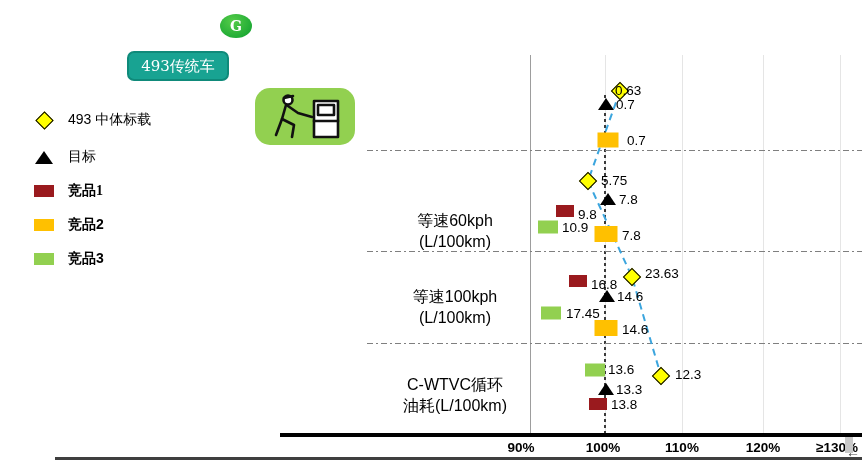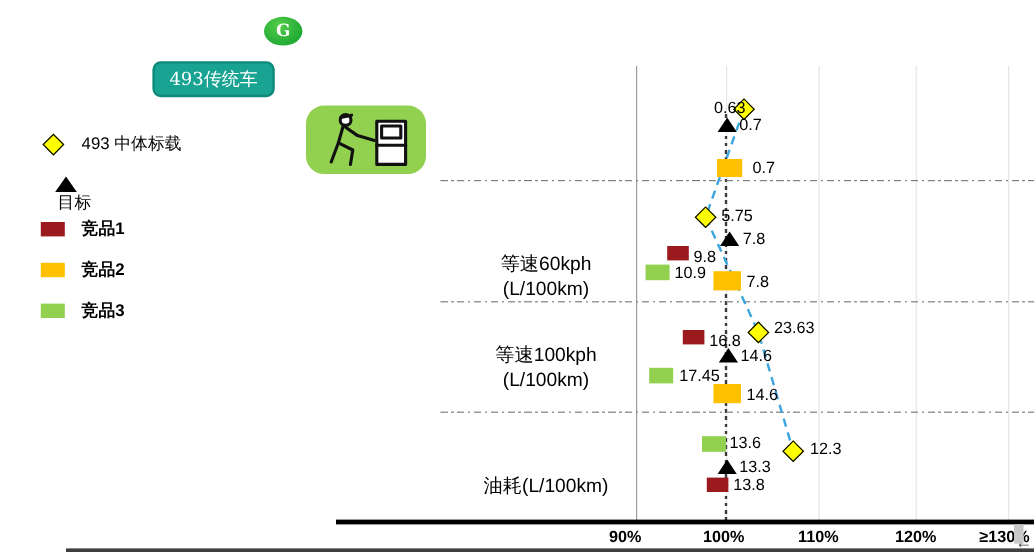--- a/index.html
+++ b/index.html
@@ -81,27 +81,27 @@
     <span>493传统车</span>
   </div>
 
   <div class="legend">
     <div class="legend-item" style="top:6px;">
       <span class="lg-mark">
           <span class="lg-diamond"></span>
         </span>
       <span class="lbl">493 中体标载</span>
     </div>
-    <div class="legend-item" style="top:43px;flex-direction:column;">
+    <div class="legend-item" style="top:43px;">
       <span class="lg-mark">
           <span class="lg-triangle"></span>
         </span>
       <span class="lbl">目标</span>
     </div>
-    <div class="legend-item bold" style="top:77px;">
+    <div class="legend-item bold" style="top:77px;font-family:Liberation Serif, serif;">
       <span class="lg-mark">
           <span class="lg-square c1"></span>
         </span>
       <span class="lbl">竞品1</span>
     </div>
     <div class="legend-item bold" style="top:111px;">
       <span class="lg-mark">
           <span class="lg-square c2"></span>
         </span>
       <span class="lbl">竞品2</span>
@@ -142,30 +142,30 @@
 
   <div class="row-label" style="top:210px;">
     <span>等速60kph</span><br>
     <span>(L/100km)</span>
   </div>
   <div class="row-label" style="top:286px;">
     <span>等速100kph</span><br>
     <span>(L/100km)</span>
   </div>
   <div class="row-label" style="top:374px;">
-    <br>
+    <span>C-WTVC循环</span><br>
     <span>油耗(L/100km)</span>
   </div>
 
   <svg id="trend-svg">
     <polyline id="trend-poly" fill="none" stroke="#3BA5DE" stroke-width="2" stroke-dasharray="7 5" points="620,91 588,181 632,277 661,376"></polyline>
   </svg>
   <div id="markers">
       <div class="marker diamond" style="left: 620px; top: 91px;"></div>
-      <span class="value-label" style="left: 595px; top: 90px;">0.63</span>
+      <span class="value-label" style="left: 615px; top: 90px;">0.63</span>
       <div class="marker triangle" style="left: 606px; top: 104px;"></div>
       <span class="value-label" style="left: 616px; top: 104px;">0.7</span>
       <div class="marker square c2" style="left: 608px; top: 140px; width: 21px; height: 15px;"></div>
       <span class="value-label" style="left: 627px; top: 140px;">0.7</span>
       <div class="marker diamond" style="left: 588px; top: 181px;"></div>
       <span class="value-label" style="left: 601px; top: 180px;">5.75</span>
       <div class="marker triangle" style="left: 608px; top: 199px;"></div>
       <span class="value-label" style="left: 619px; top: 199px;">7.8</span>
       <div class="marker square c1" style="left: 565px; top: 211px; width: 18px; height: 12px;"></div>
       <span class="value-label" style="left: 578px; top: 214px;">9.8</span>

